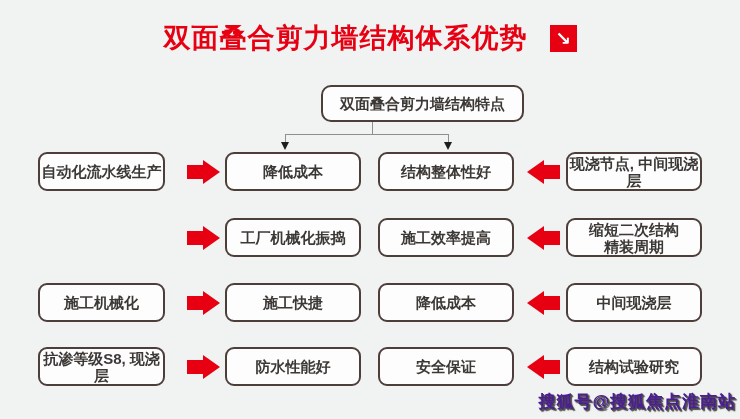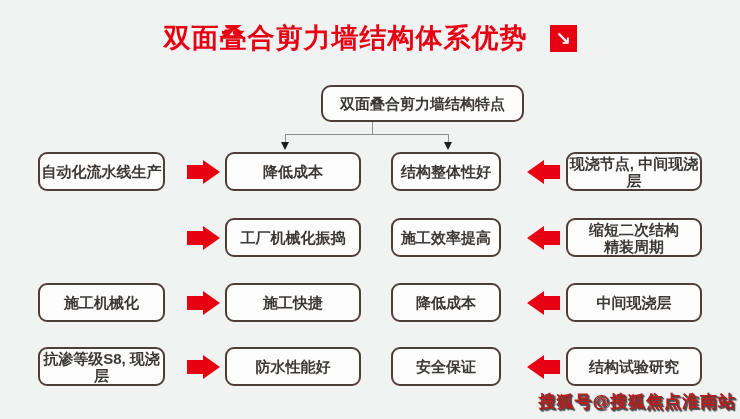--- a/index.html
+++ b/index.html
@@ -20,21 +20,21 @@
   .box{position:absolute;height:39px;background:#fdfdfd;
     border:2px solid var(--line);border-radius:9px;
     display:flex;align-items:center;justify-content:center;
     box-sizing:border-box;}
   .box span{font-size:15px;font-weight:600;color:var(--ink);
     line-height:17px;text-align:center;white-space:pre-line;}
   .root{left:277px;top:85px;width:203px;height:37px;border-radius:10px;margin-left:44px;}
   
   .c1{left:38px;width:127px}
   .c2{left:225px;width:136px}
-  .c3{left:391px;width:110px}
+  .c3{left:378px;width:136px}
   .c4{left:566px;width:136px}
   
   .r0{top:152px}.r1{top:218px}.r2{top:283px}.r3{top:347px}
   
   .cline{position:absolute;background:#8f8f8f;}
   .stem{left:372px;top:122px;width:1px;height:13px;}
   .hline{left:285px;top:134px;width:164px;height:1px;}
   .vdrop-l{left:285px;top:134px;width:1px;height:9px;}
   .vdrop-r{left:448px;top:134px;width:1px;height:9px;}
   .tri-down{position:absolute;width:0;height:0;
@@ -45,21 +45,21 @@
   .arrow{position:absolute;display:flex;align-items:center;height:24px;}
   .arrow .tail{width:16px;height:14px;background:var(--red);}
   .arrow .head-r{width:0;height:0;border-top:12px solid transparent;
     border-bottom:12px solid transparent;border-left:17px solid var(--red);}
   .arrow .head-l{width:0;height:0;border-top:12px solid transparent;
     border-bottom:12px solid transparent;border-right:17px solid var(--red);}
   .arR{left:187px}.arL{left:527px}
   .ar0{top:160px}.ar1{top:226px}.ar2{top:291px}.ar3{top:355px}
   
   .watermark{position:absolute;right:4px;bottom:6px;
-    font-size:17px;font-weight:700;color:#b91c1c;letter-spacing:1px;
+    font-size:17px;font-weight:700;color:#4c1d95;letter-spacing:1px;
     text-shadow:1px 1px 0 #4a4a4a,2px 2px 1px #4a4a4a;}
 </style>
 </head>
 <body>
 
 <div class="stage">
 
   <div class="title-row">
     <div class="title-text">双面叠合剪力墙结构体系优势</div>
     <div class="title-icon">↘</div>

